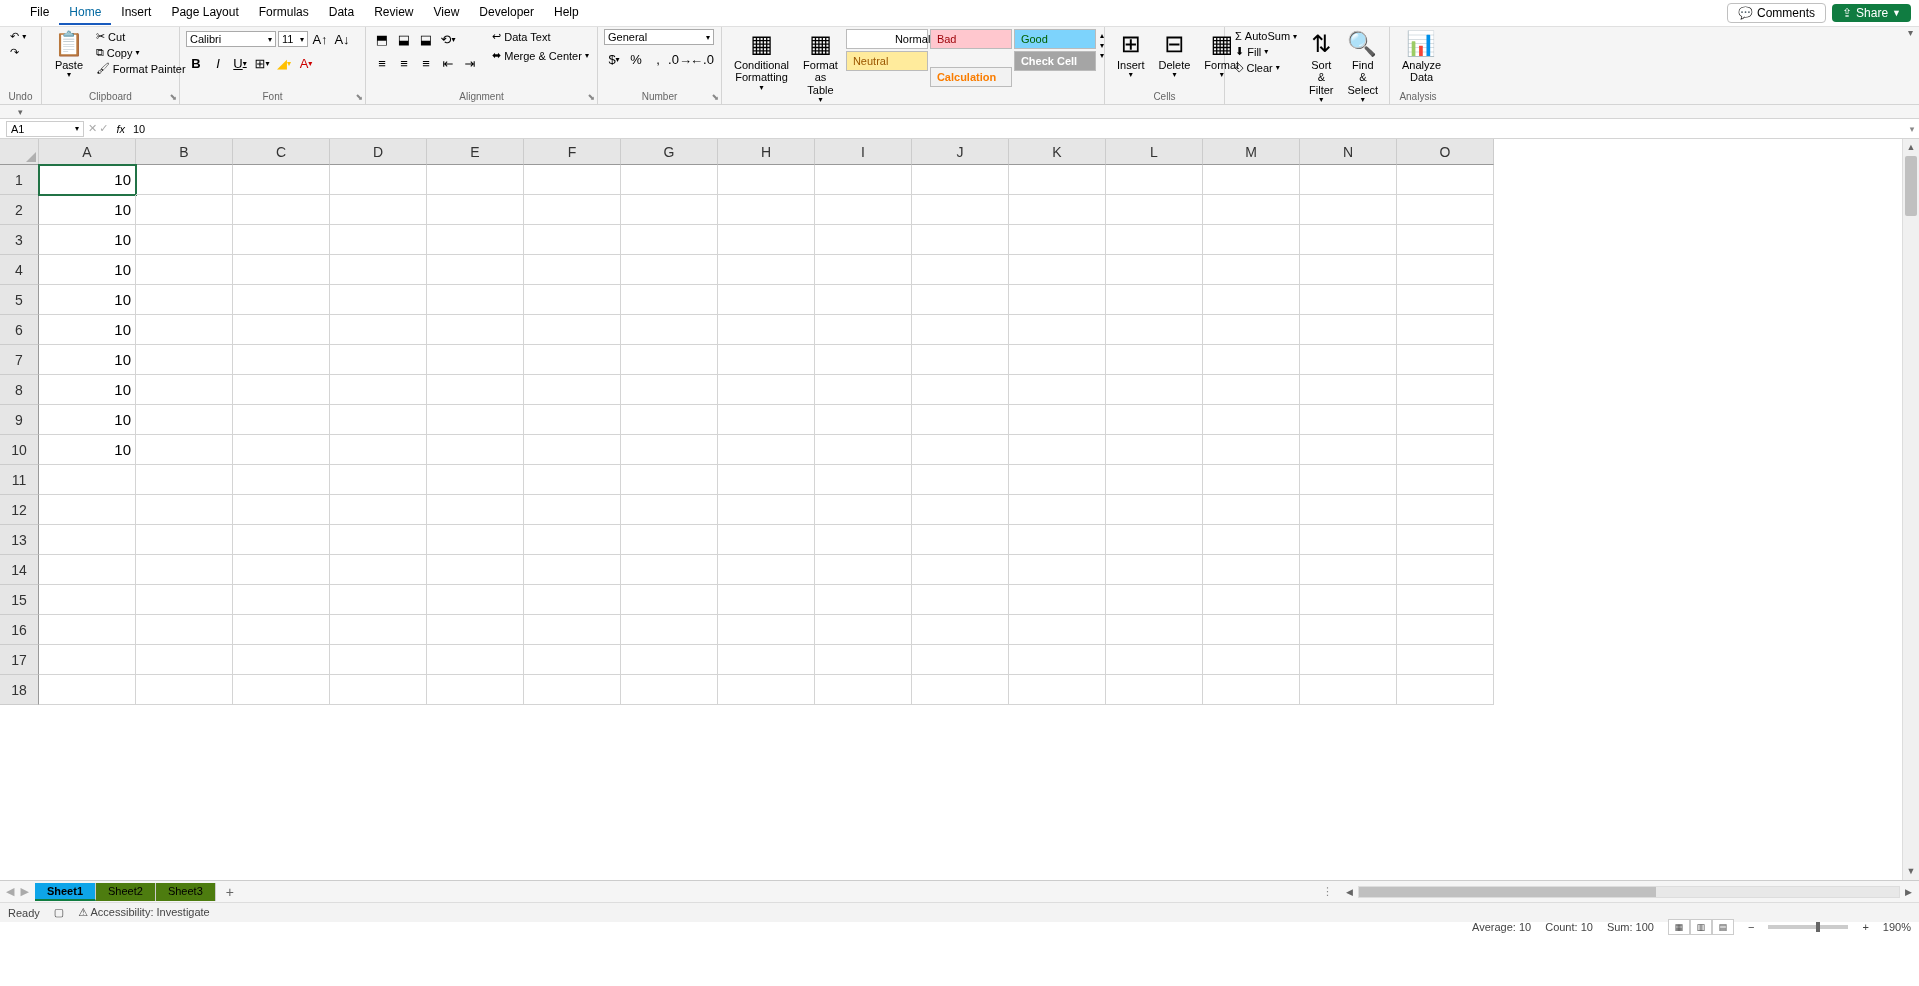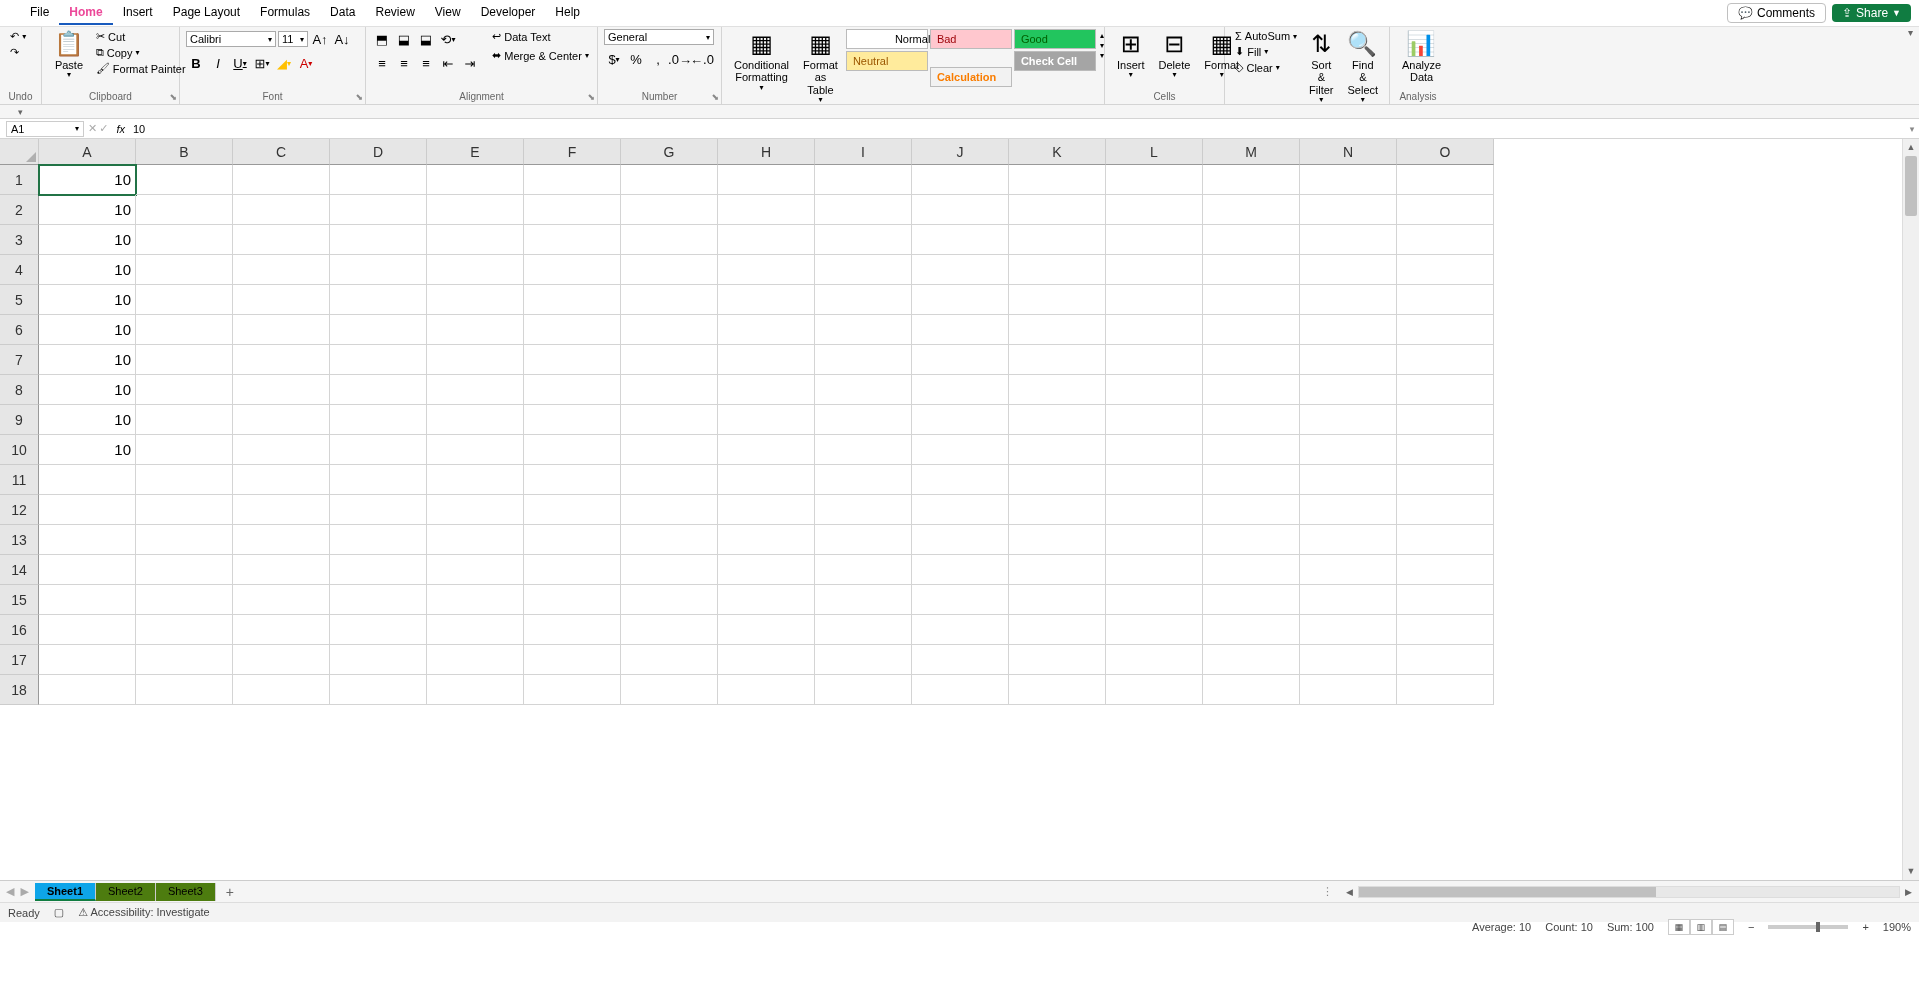--- a/index.html
+++ b/index.html
@@ -1,21 +1,21 @@
 <!DOCTYPE html>
 <html><head>
 <meta charset="utf-8">
 <style>
 * { margin: 0; padding: 0; box-sizing: border-box; font-family: 'Segoe UI', Tahoma, sans-serif; user-select: none; }
 body { background: #fff; overflow: hidden; width: 1919px; height: 986px; font-size: 12px; }
 
 
 .menubar { height: 27px; display: flex; align-items: center; padding-left: 20px; border-bottom: 1px solid #e0e0e0; }
 .menubar .tab { padding: 4px 10px; font-size: 12px; cursor: pointer; }
-.menubar .tab.active { border-bottom: 2px solid #185abd; color: #ec4899; font-weight: 700; }
+.menubar .tab.active { border-bottom: 2px solid #185abd; color: #0369a1; font-weight: 400; }
 .menubar .right { margin-left: auto; display: flex; gap: 6px; padding-right: 8px; align-items: center; }
 .comments-btn { border: 1px solid #c0c0c0; border-radius: 4px; padding: 2px 10px; font-size: 12px; display: flex; align-items: center; gap: 4px; }
 .share-btn { background: #107c41; color: #fff; border-radius: 4px; padding: 2px 10px; font-size: 12px; display: flex; align-items: center; gap: 4px; }
 .share-btn .caret { font-size: 9px; }
 
 
 .ribbon { height: 78px; background: #f5f5f5; border-bottom: 1px solid #d4d4d4; display: flex; }
 .group { border-right: 1px solid #d4d4d4; padding: 2px 6px 0 6px; display: flex; flex-direction: column; justify-content: space-between; position: relative; }
 .group-label { text-align: center; font-size: 10px; color: #666; padding-bottom: 2px; }
 .group-body { flex: 1; display: flex; align-items: flex-start; gap: 2px; }
@@ -24,21 +24,21 @@
 .big-btn { display: flex; flex-direction: column; align-items: center; justify-content: center; padding: 2px 6px; font-size: 11px; cursor: pointer; text-align: center; line-height: 1.1; }
 .big-btn .icon { font-size: 24px; margin-bottom: 2px; }
 .launcher { position: absolute; right: 2px; bottom: 2px; font-size: 9px; color: #888; cursor: pointer; }
 .font-name { width: 90px; border: 1px solid #aaa; padding: 1px 3px; font-size: 11px; background: #fff; display:flex; justify-content:space-between; align-items:center; }
 .font-size { width: 30px; border: 1px solid #aaa; padding: 1px 3px; font-size: 11px; background: #fff; display:flex; justify-content:space-between; align-items:center; }
 .number-format { width: 110px; border: 1px solid #aaa; padding: 1px 3px; font-size: 11px; background: #fff; display:flex; justify-content:space-between; align-items:center; }
 .icon-btn { width: 20px; height: 20px; display: inline-flex; align-items: center; justify-content: center; font-size: 13px; cursor: pointer; }
 .style-cell { width: 82px; height: 20px; border: 1px solid #bbb; font-size: 11px; padding: 1px 6px; display: flex; align-items: center; cursor: pointer; }
 .style-normal { background: #fff; padding-left: 48px; }
 .style-bad { background: #ffc7ce; color: #9c0006; }
-.style-good { background: #22c55e; color: #006100; }
+.style-good { background: #7dd3fc; color: #006100; }
 .style-neutral { background: #ffeb9c; color: #9c5700; }
 .style-calc { background: #f2f2f2; color: #fa7d00; font-weight: bold; margin-top: 16px; }
 .style-check { background: #a5a5a5; color: #fff; font-weight: bold; }
 .caret { font-size: 8px; }
 
 
 .collapse-bar { height: 14px; background: #f5f5f5; border-bottom: 1px solid #d4d4d4; display: flex; align-items: center; padding-left: 18px; position:relative; }
 .collapse-bar .down { font-size: 9px; color:#666; }
 .ribbon-collapse { position:absolute; right:6px; font-size:10px; color:#666; cursor:pointer; }
 

